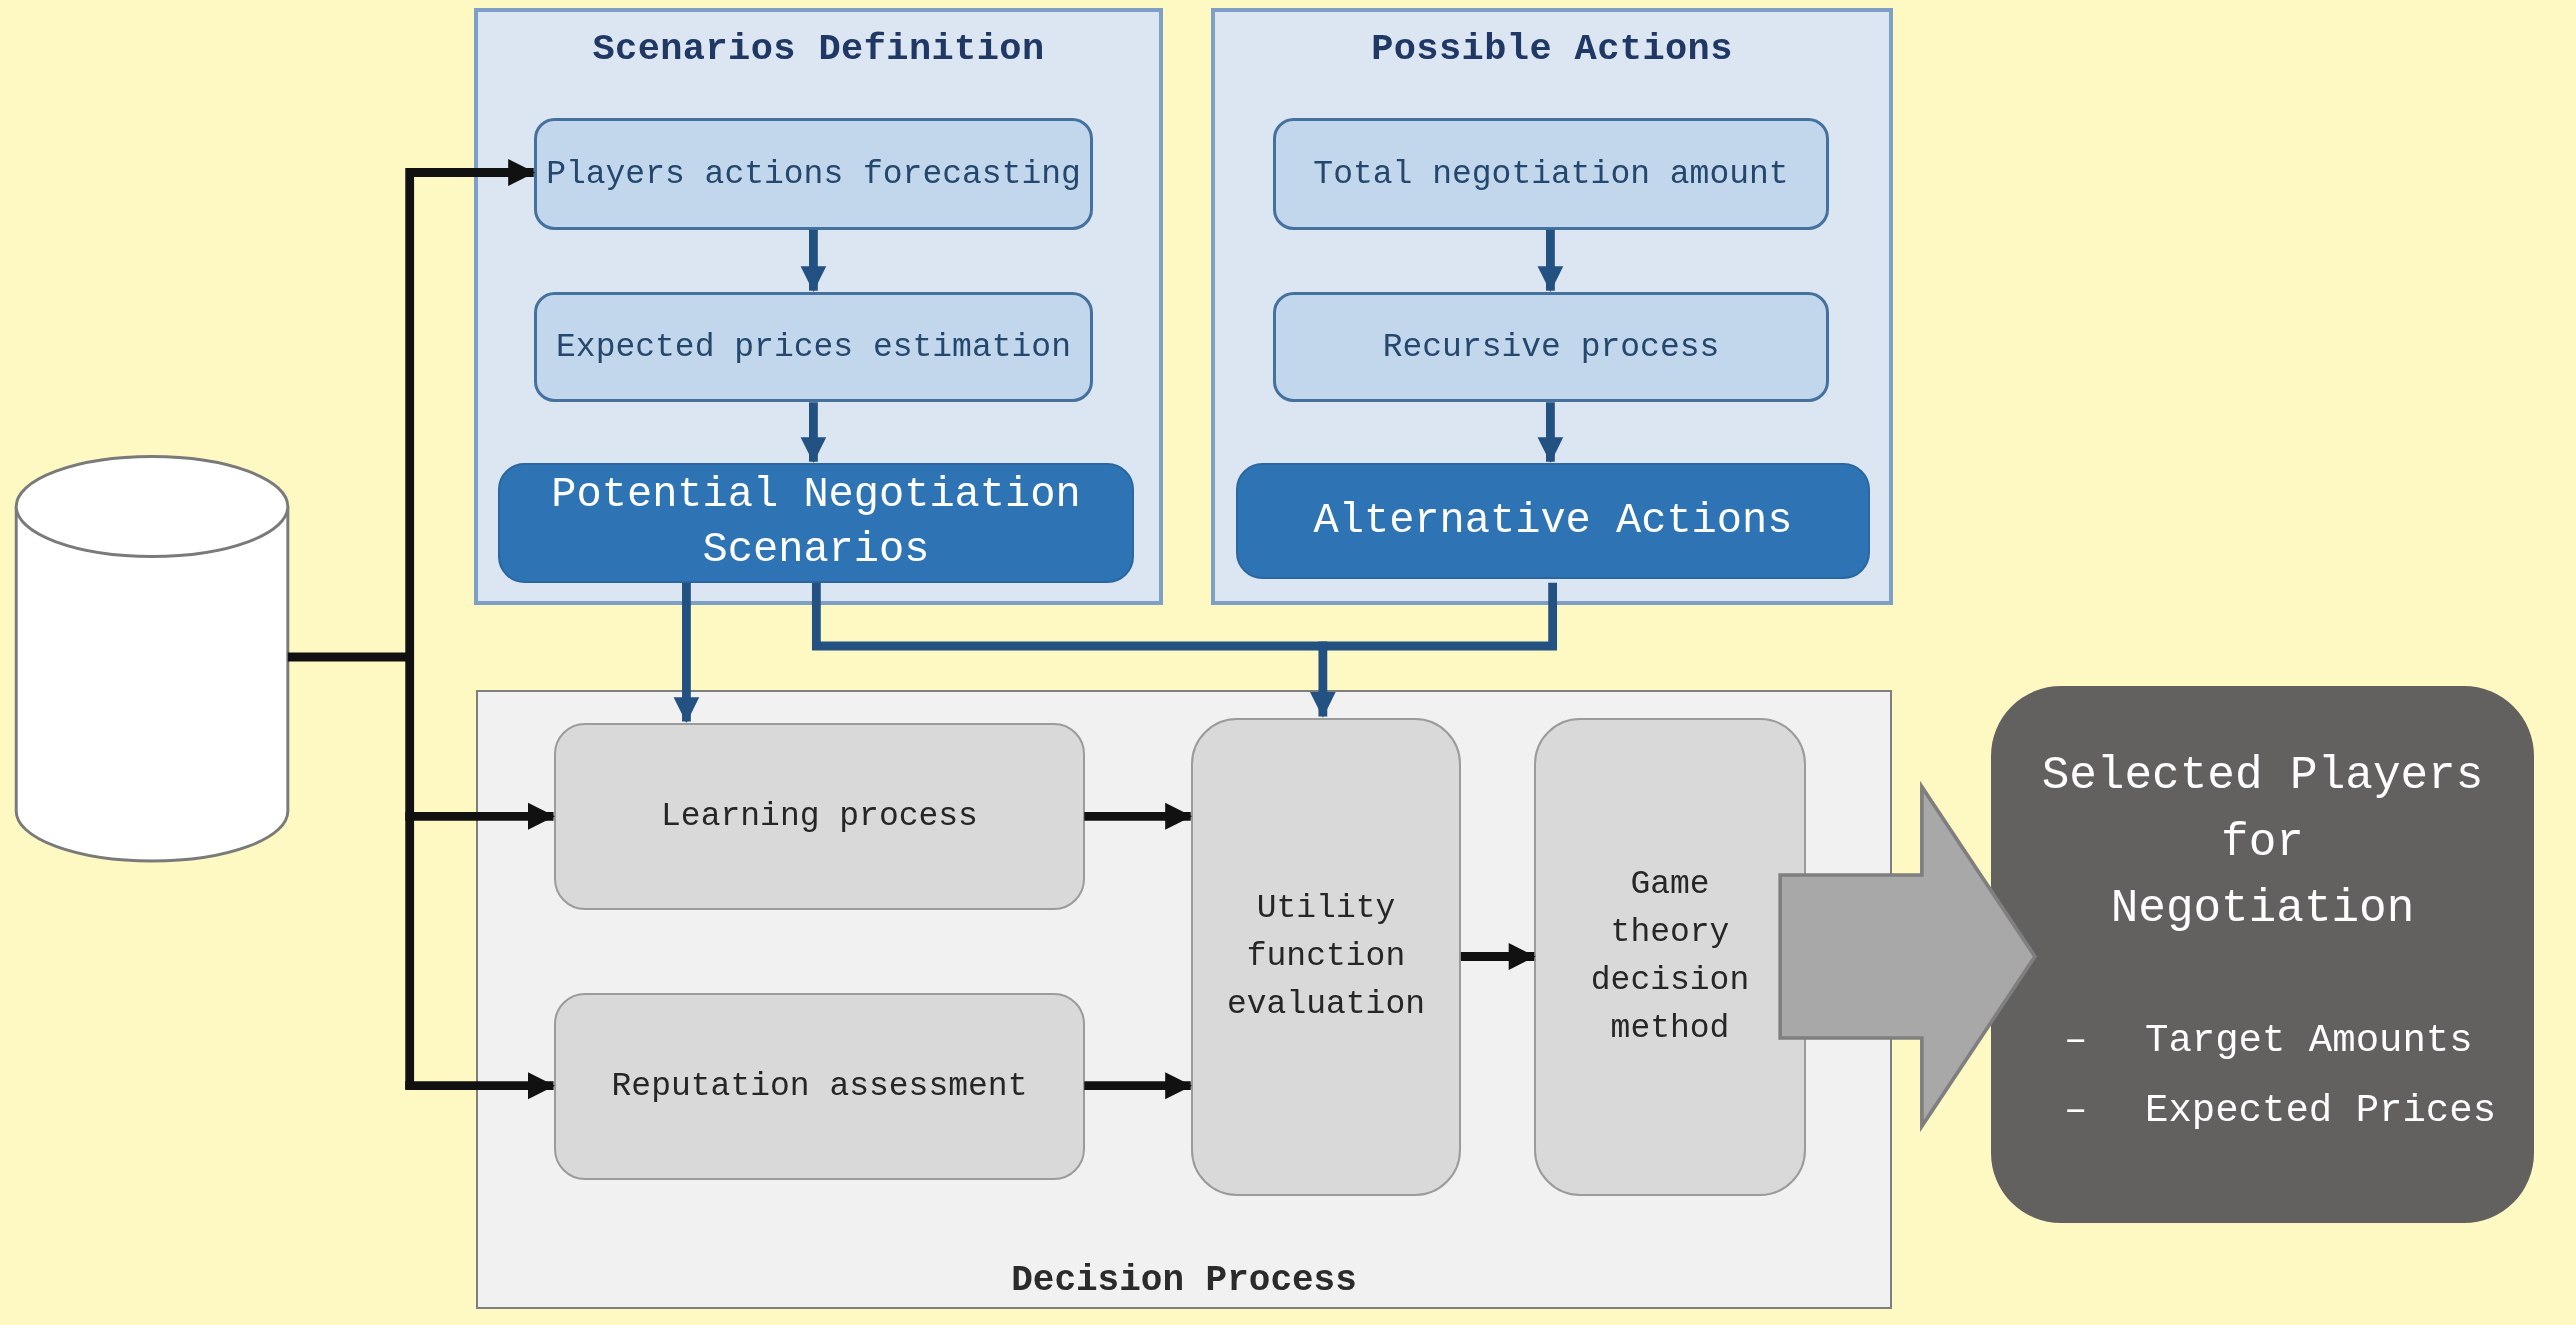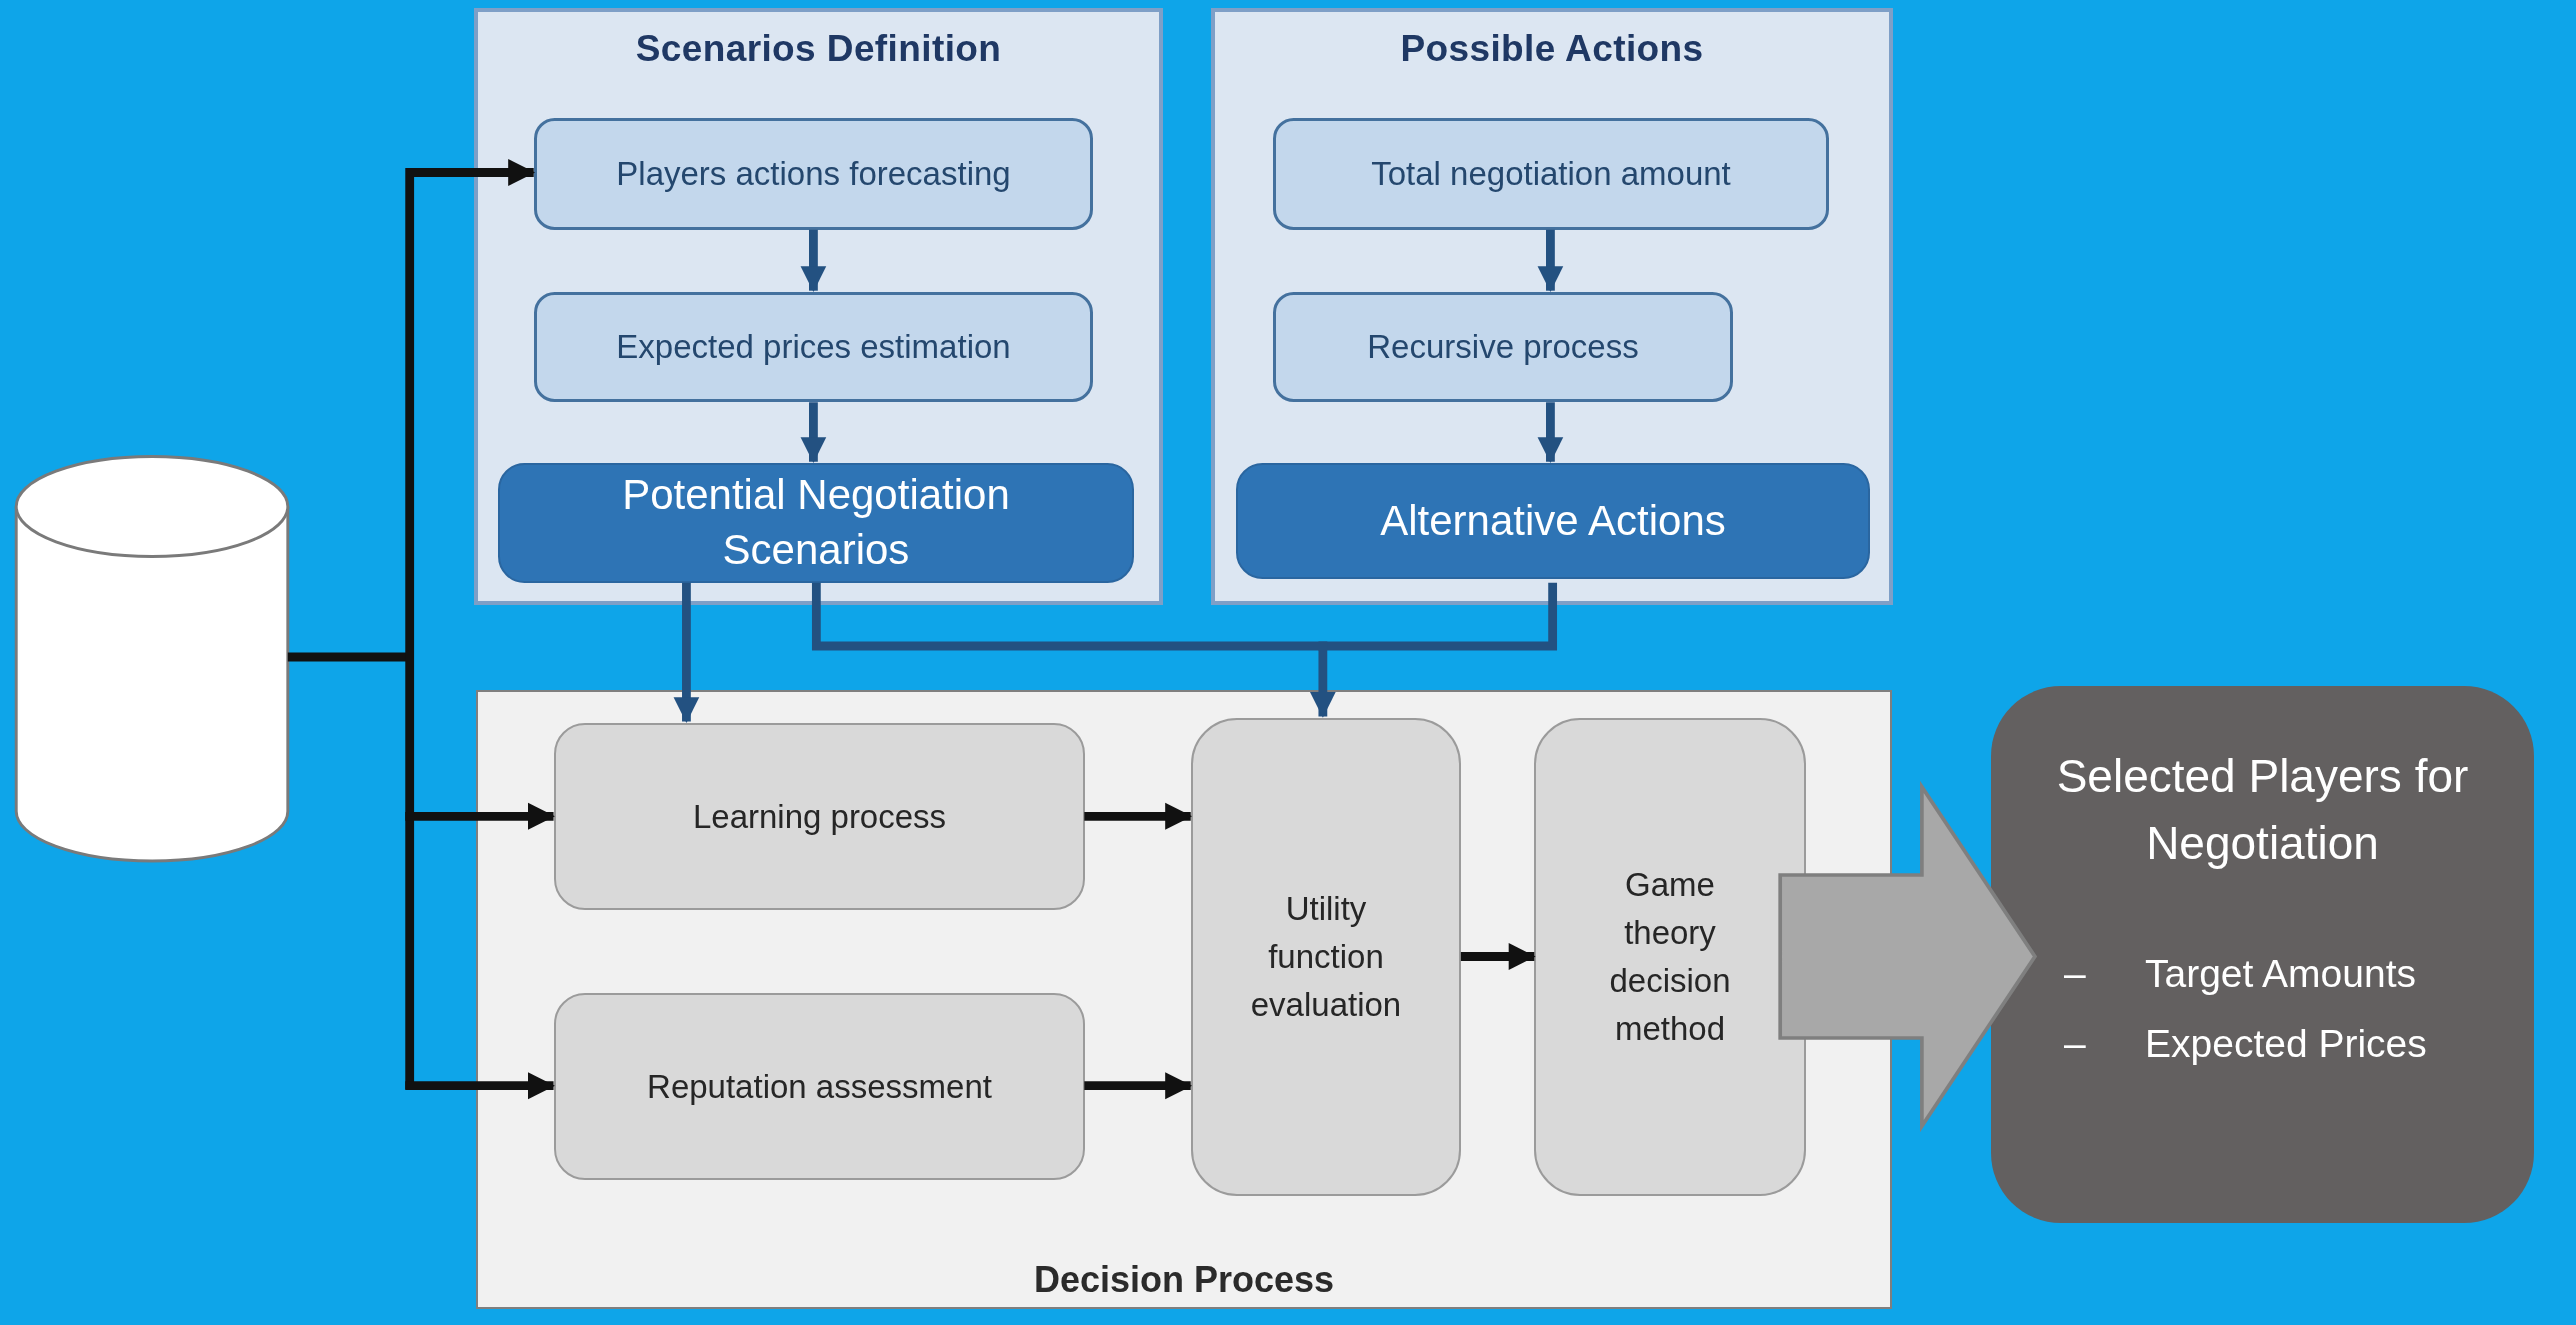--- a/index.html
+++ b/index.html
@@ -1,17 +1,17 @@
 <!DOCTYPE html>
 <html style="font-size:11.7px"><head>
 <meta charset="utf-8">
 <style>
   html,body{margin:0;padding:0;background:#ffffff;}
   body{width:2576px;height:1325px;font-family:"Liberation Sans",sans-serif;overflow:hidden;}
-  .stage{position:relative;width:2576px;height:1325px;background:#0ea5e9;}
+  .stage{position:relative;width:2576px;height:1325px;background:#fef9c3;font-family:Liberation Mono, monospace;}
   .abs{position:absolute;box-sizing:border-box;}
 
   
   .panel{background:#dce6f2;border:4.4px solid #7e9fc7;}
   .panel-title{position:absolute;top:16px;left:0;width:100%;text-align:center;
     font-size:37px;font-weight:bold;color:#1f3864;letter-spacing:0.4px;}
 
   
   .step-box{background:#c3d7ec;border:3.7px solid #44719e;border-radius:20.6px;
     display:flex;align-items:center;justify-content:center;
@@ -57,21 +57,21 @@
   <div class="abs panel layer1" style="left:1211px;top:8px;width:682px;height:597px;">
     <div class="panel-title">Possible Actions</div>
   </div>
 
   <div class="abs step-box layer1" style="left:534px;top:118px;width:559px;height:112px;">Players actions forecasting</div>
   <div class="abs step-box layer1" style="left:534px;top:292px;width:559px;height:110px;">Expected prices estimation</div>
   <div class="abs step-box layer1" style="left:1273px;top:118px;width:556px;height:112px;">Total negotiation amount</div>
 
   <div class="abs result-box layer1" style="left:498px;top:463px;width:636px;height:120px;">Potential Negotiation
 Scenarios</div>
-  <div class="abs step-box layer1" style="left:1273px;top:292px;width:460px;height:110px;">Recursive process</div>
+  <div class="abs step-box layer1" style="left:1273px;top:292px;width:556px;height:110px;">Recursive process</div>
   <div class="abs result-box layer1" style="left:1236px;top:463px;width:634px;height:116px;">Alternative Actions</div>
 
   <div class="abs decision-outer layer1" style="left:476px;top:690px;width:1416px;height:619px;">
     <div class="decision-title">Decision Process</div>
   </div>
 
   <div class="abs gray-box layer1" style="left:554px;top:723px;width:531px;height:187px;">Learning process</div>
   <div class="abs gray-box layer1" style="left:554px;top:993px;width:531px;height:187px;">Reputation assessment</div>
   <div class="abs gray-box tall layer1" style="left:1191px;top:718px;width:270px;height:478px;">Utility
 function

